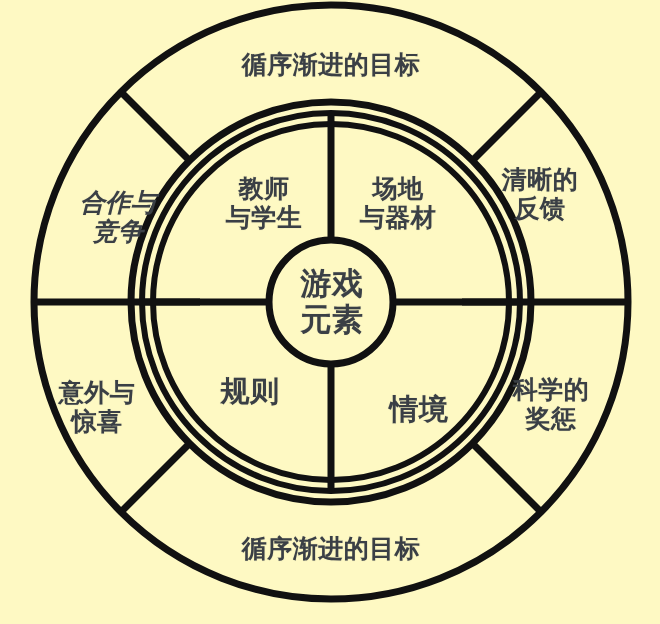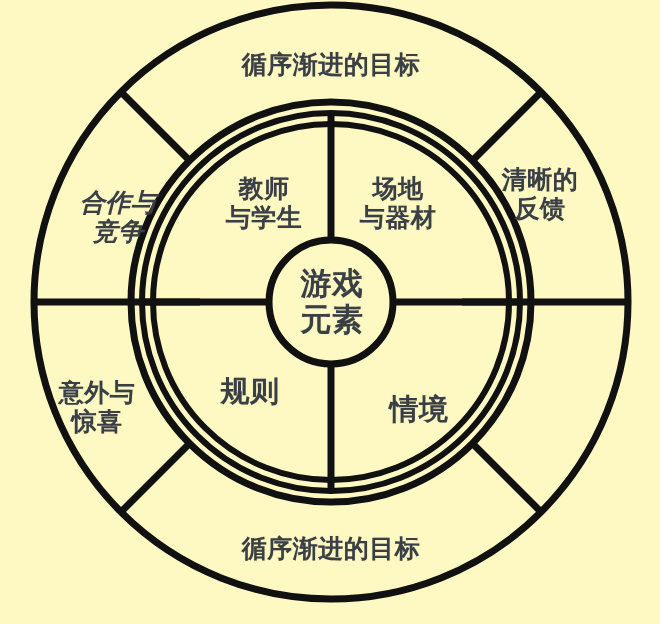--- a/index.html
+++ b/index.html
@@ -90,20 +90,22 @@
 
     <line class="divider" x1="393" y1="302" x2="520" y2="302" stroke-width="7"></line>
 
   </svg>
 
   <div class="label label-outer" style="left:331px; top:64px;">循序渐进的目标</div>
 
   <div class="label label-outer-stack" style="left:540px; top:194px;">清晰的
 反馈</div>
 
+  <div class="label label-outer-stack" style="left:551px; top:404px;">科学的
+奖惩</div>
 
   <div class="label label-outer" style="left:331px; top:548px;">循序渐进的目标</div>
 
   <div class="label label-outer-stack" style="left:97px; top:407px;">意外与
 惊喜</div>
 
   <div class="label label-outer-stack" style="left:118px; top:217px;font-style:italic;">合作与
 竞争</div>
 
   <div class="label label-mid" style="left:264px; top:203px;">教师

